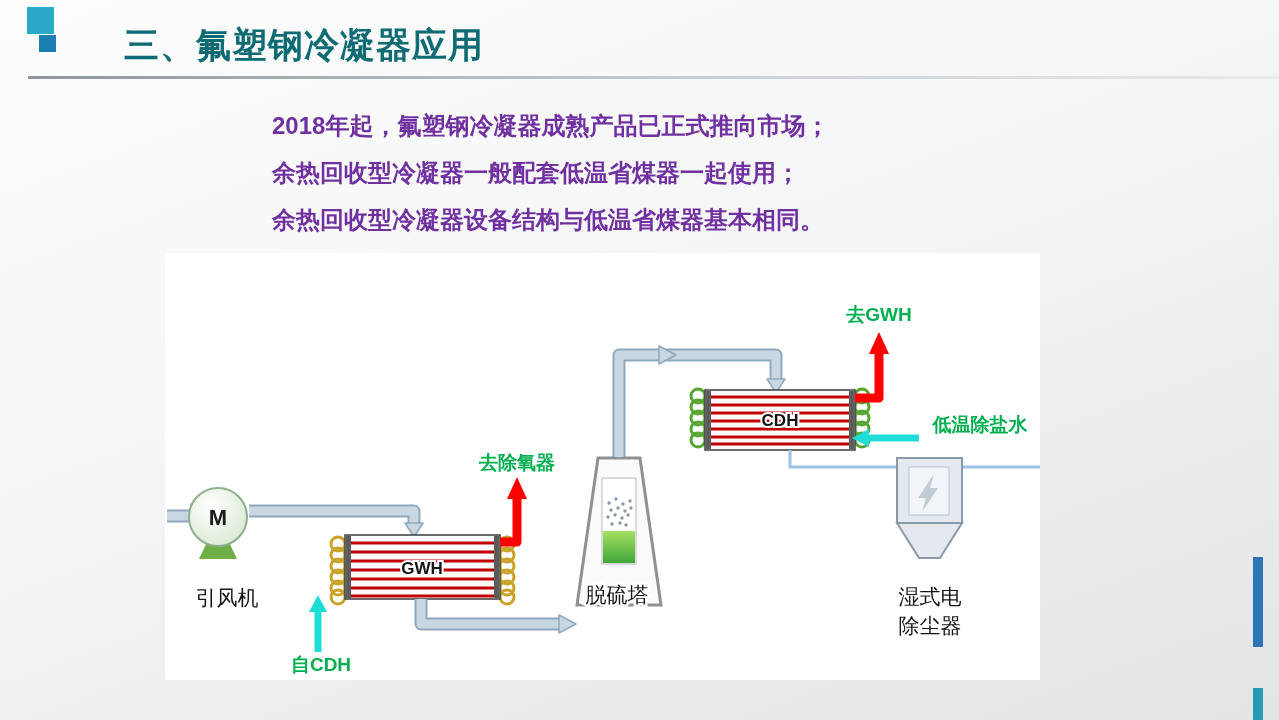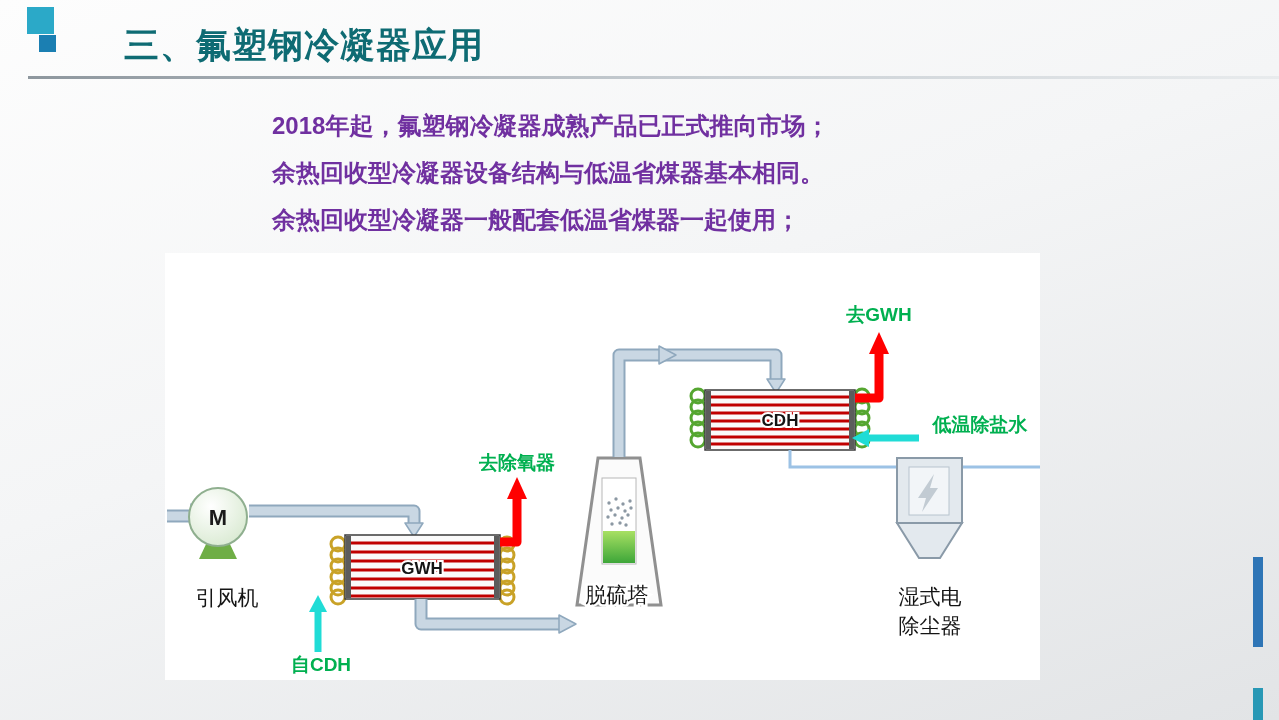--- a/index.html
+++ b/index.html
@@ -51,22 +51,22 @@
 
 <div class="slide">
 
   <div class="sq sq-big"></div>
   <div class="sq sq-small"></div>
   <h1 class="title">三、氟塑钢冷凝器应用</h1>
   <div class="divider"></div>
 
   <div class="body-text">
     <p>2018年起，氟塑钢冷凝器成熟产品已正式推向市场；</p>
+    <p>余热回收型冷凝器一般配套低温省煤器一起使用；</p>
     <p>余热回收型冷凝器设备结构与低温省煤器基本相同。</p>
-    <p>余热回收型冷凝器一般配套低温省煤器一起使用；</p>
   </div>
 
   <div class="diagram-panel">
     <svg width="875" height="427" viewBox="0 0 875 427">
       <defs>
         <radialGradient id="fanGrad" cx="38%" cy="32%" r="80%">
           <stop offset="0%" stop-color="#FFFFFF"></stop>
           <stop offset="100%" stop-color="#D6E8CE"></stop>
         </radialGradient>
         <linearGradient id="towerGreen" x1="0" y1="0" x2="0" y2="1">

